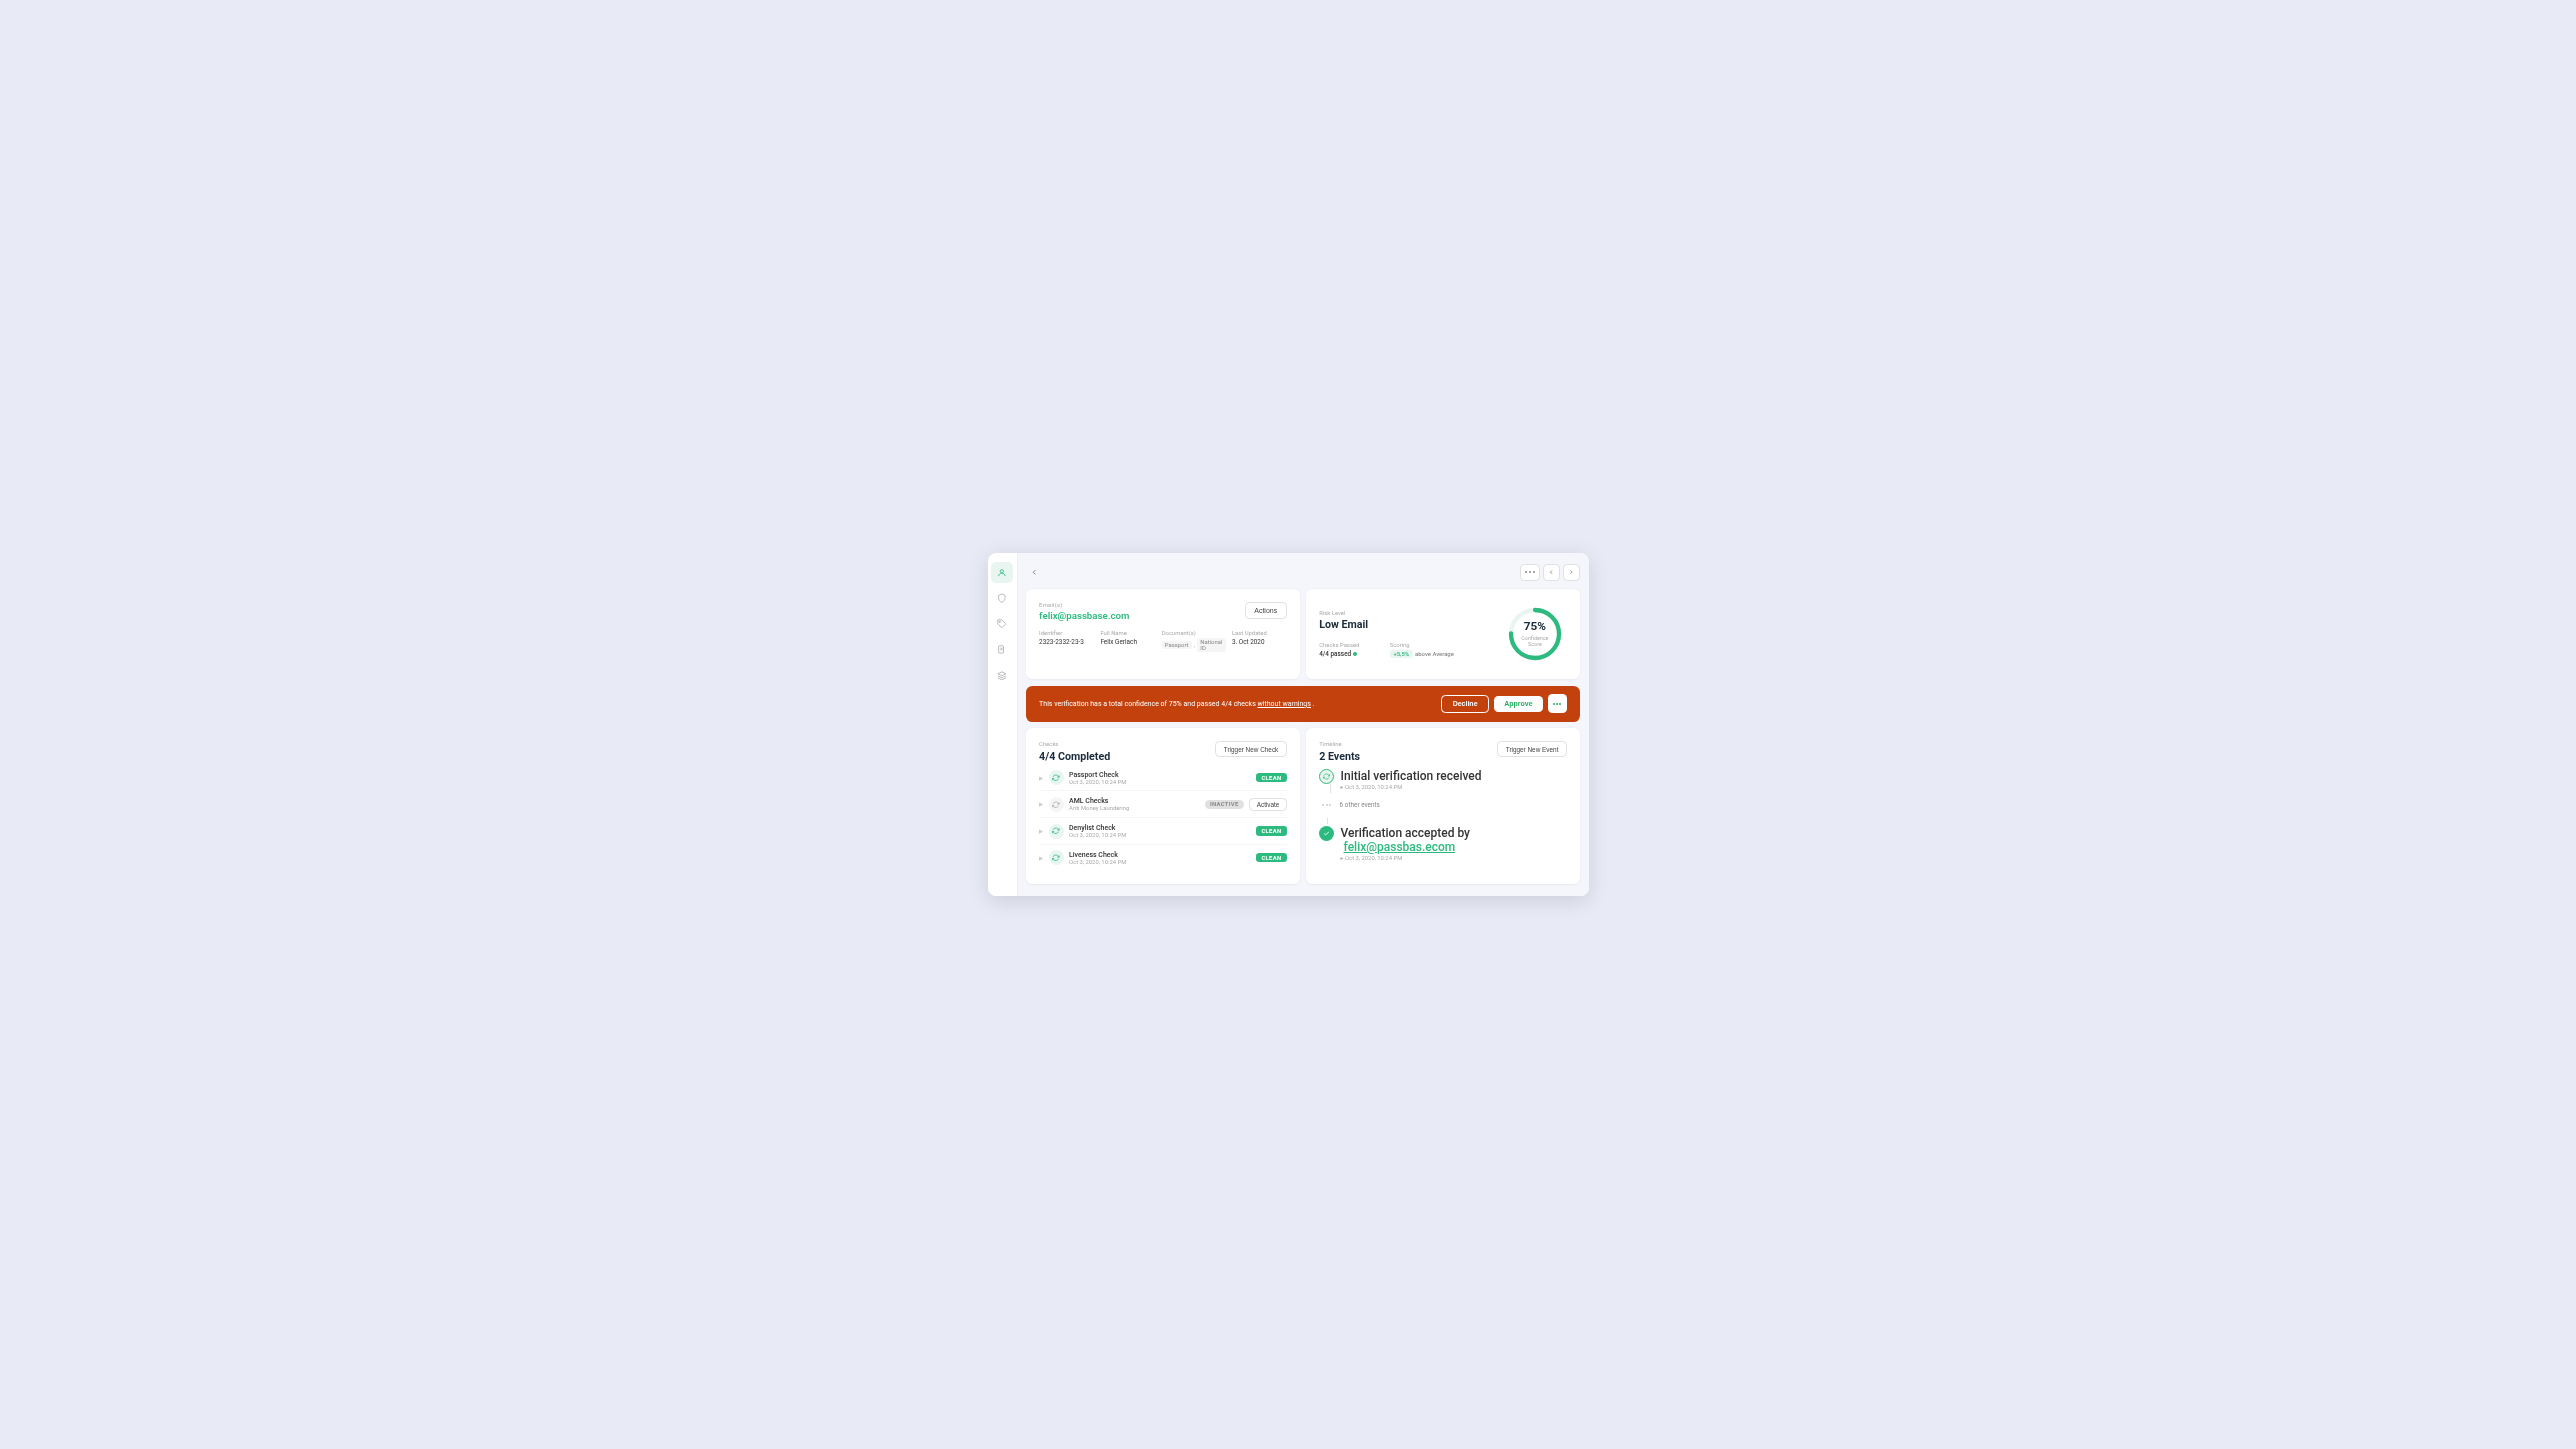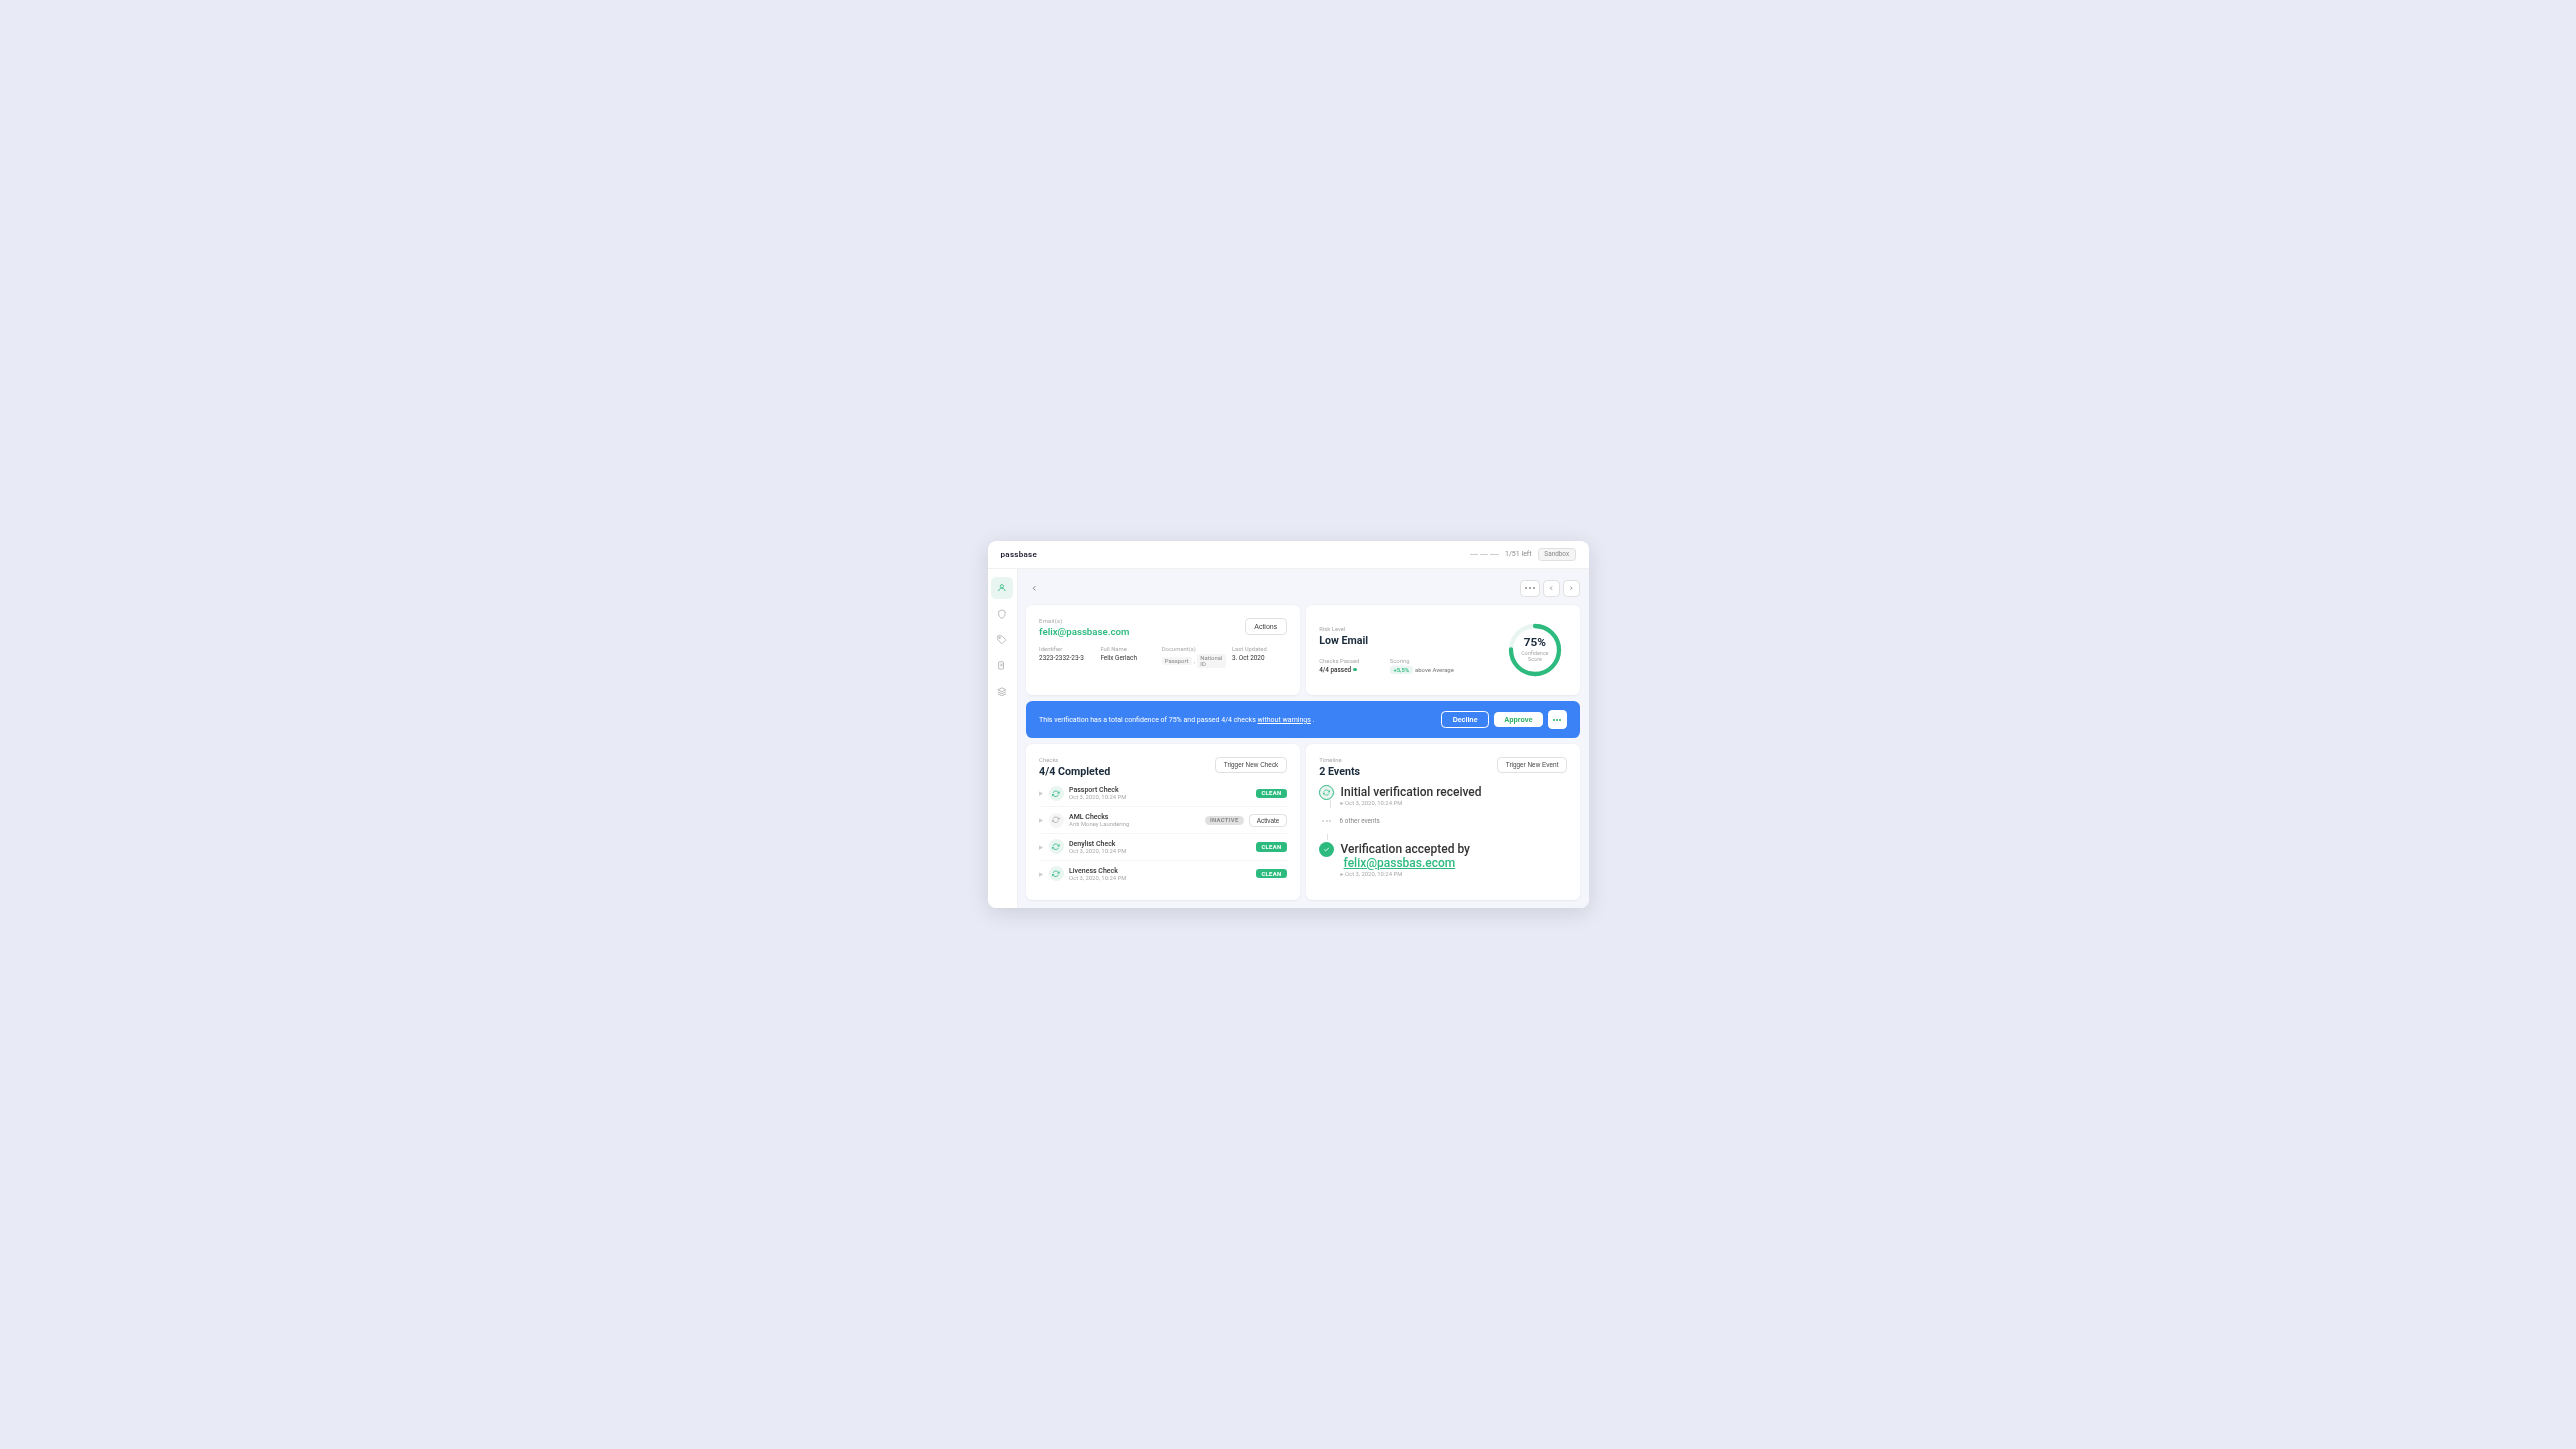--- a/index.html
+++ b/index.html
@@ -305,21 +305,21 @@
       color: #1a2b3c;
       line-height: 1;
     }
     .circle-label {
       font-size: 5.4px;
       color: #aaa;
       margin-top: 1.6px;
     }
     
     .confidence-banner {
-      background: #3b82f6;
+      background: #c2410c;
       border-radius: 6.4px;
       padding: 8.6px 13px;
       display: flex;
       align-items: center;
       justify-content: space-between;
       color: #fff;
     }
     .banner-text {
       font-size: 7px;
       color: #fff;
@@ -530,32 +530,20 @@
     .other-events-text {
       font-size: 6.4px;
       color: #888;
     }
   </style>
 </head>
 <body>
 
 <div class="app-window">
 
-  <div class="top-bar">
-    <span class="logo">passbase</span>
-    <div class="top-bar-right">
-      <div class="top-bar-dots">
-        <div class="top-bar-dot"></div>
-        <div class="top-bar-dot"></div>
-        <div class="top-bar-dot"></div>
-      </div>
-      <span style="font-size:7px;color:#888;">1/51 left</span>
-      <span class="sandbox-badge">Sandbox</span>
-    </div>
-  </div>
 
   <div class="main-layout">
 
     <div class="sidebar">
       <div class="sidebar-item active">
         <svg width="9.7" height="9.7" viewBox="0 0 24 24" fill="none" stroke="currentColor" stroke-width="2">
           <circle cx="12" cy="8" r="4"></circle>
             <path d="M4 20c0-4 3.6-7 8-7s8 3 8 7"></path>
         </svg>
       </div>

